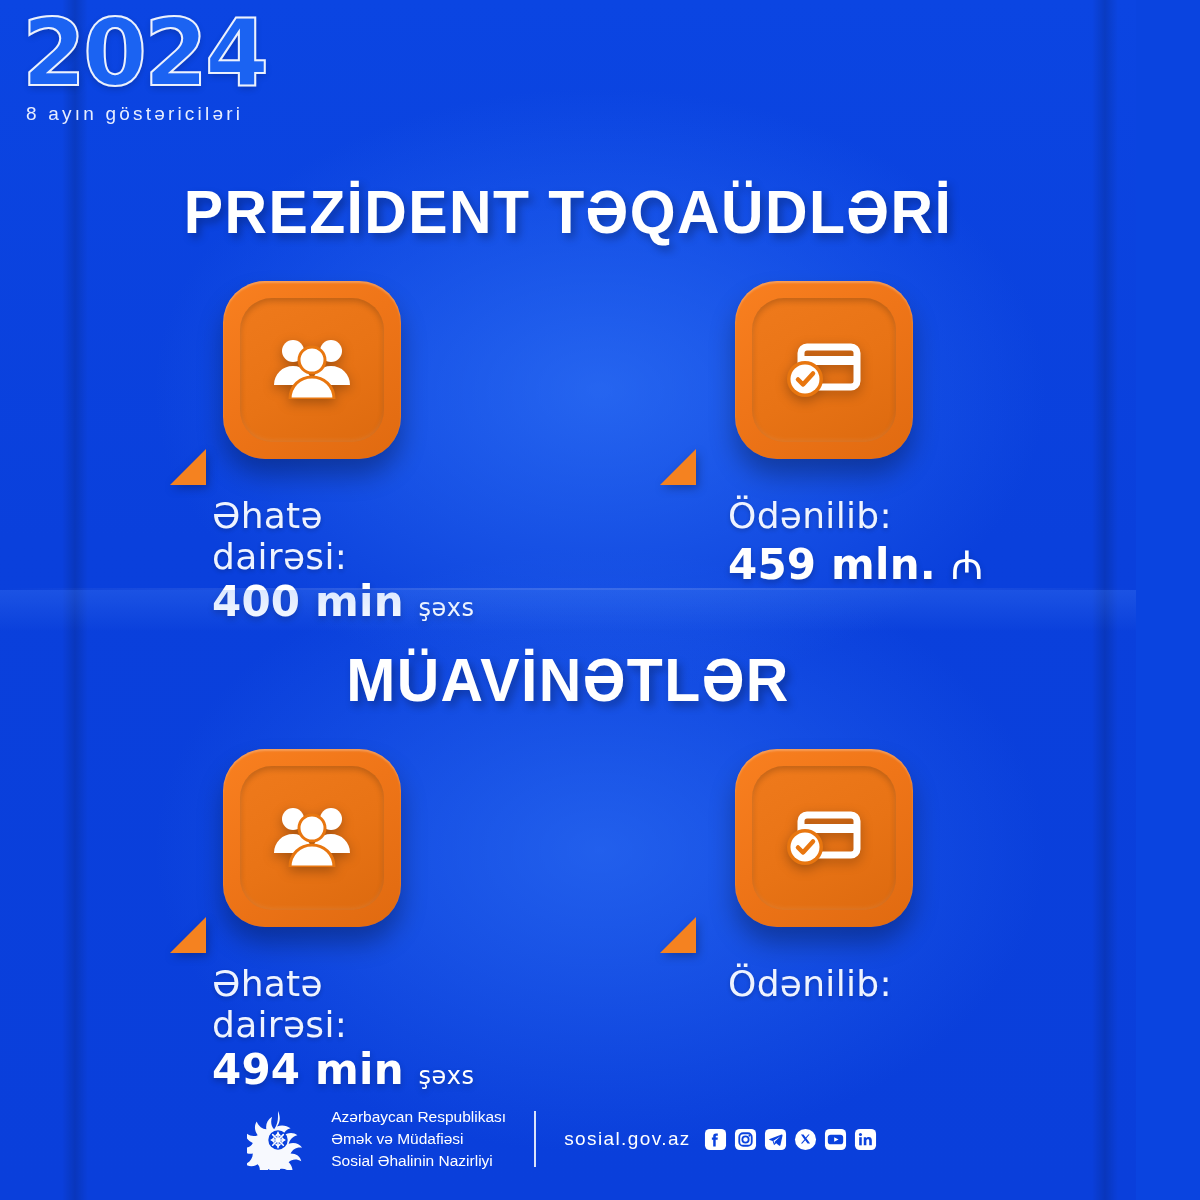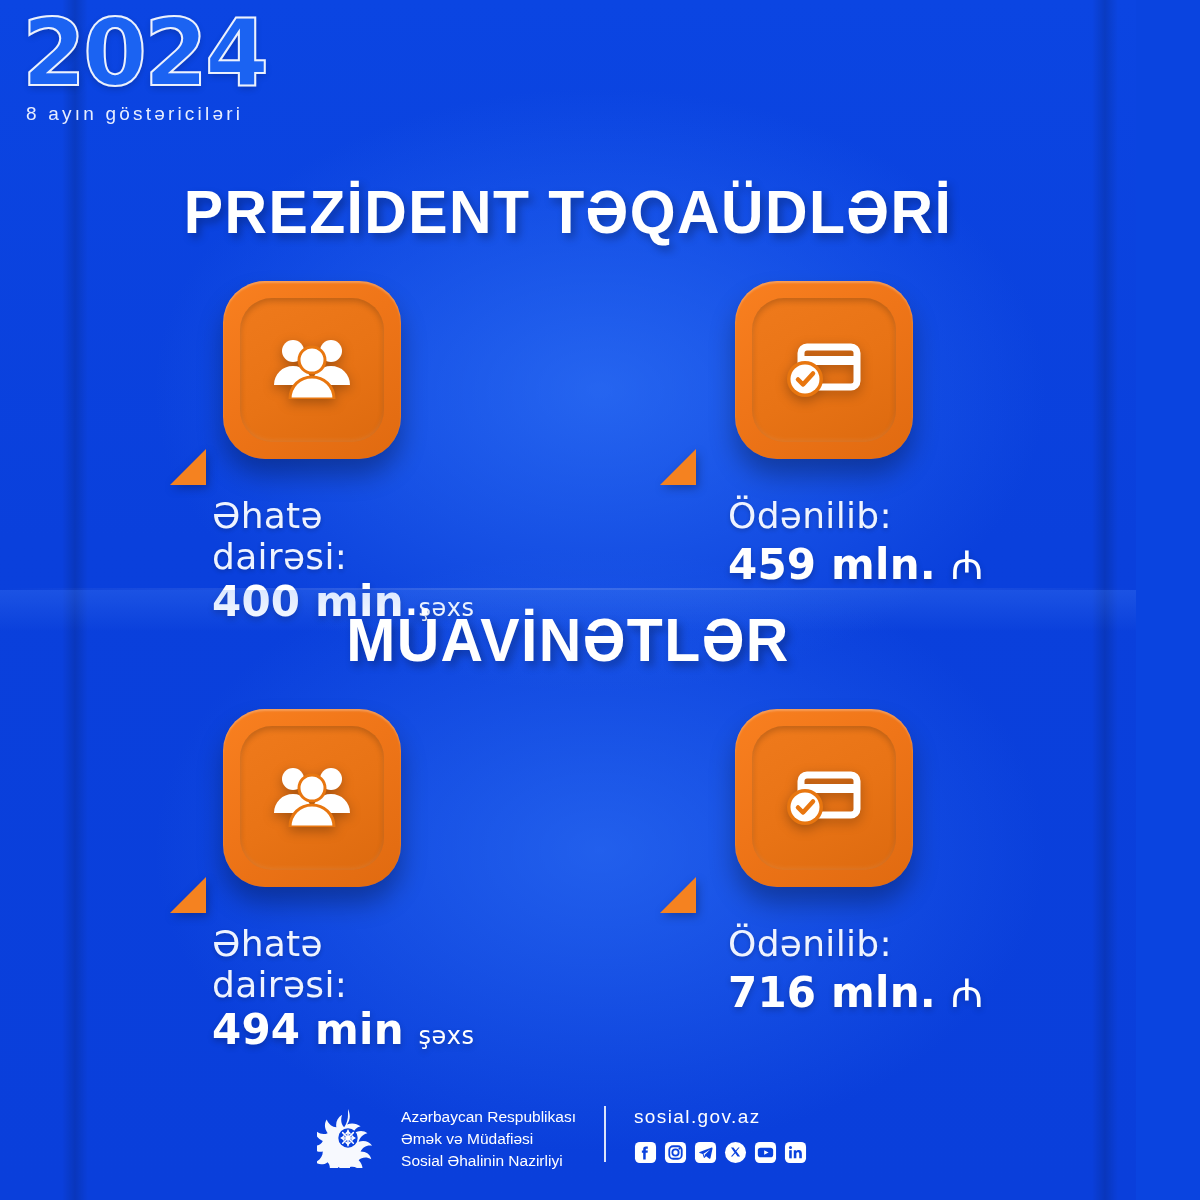--- a/index.html
+++ b/index.html
@@ -123,26 +123,26 @@
     white-space:nowrap;
     font-family:"DejaVu Sans", sans-serif;
     text-shadow:0 3px 6px rgba(0,0,0,0.22);
   }
   .val .unit { font-weight:400; font-size:24px; letter-spacing:0.5px; }
   .val .manat { font-weight:400; font-size:40px; }
 
   
   .footer {
     position:absolute; left:0; right:12px; bottom:28px;
-    display:flex; align-items:flex-start; justify-content:center; gap:22px;
+    display:flex; align-items:center; justify-content:center; gap:22px;
   }
   .f-logo { width:62px; height:62px; flex:0 0 auto; }
   .f-text { color:#ffffff; font-size:15.5px; line-height:1.42; font-weight:400; }
   .f-div { width:2px; height:56px; background:rgba(255,255,255,0.85); margin:0 6px; }
-  .f-right { display:flex; flex-direction:column; gap:13px; }
+  .f-right { display:flex; flex-direction:row; gap:13px; }
   .f-url { color:#ffffff; font-size:19px; letter-spacing:1.4px; }
   .socials { display:flex; gap:7px; }
   .soc { width:23px; height:23px; display:block; }
 </style>
 </head>
 <body>
 
 <div class="canvas">
 
   <div class="band b1"></div>
@@ -195,21 +195,21 @@
           <div class="val"><span>459 mln.</span> <span class="manat">₼</span></div>
         </div>
       </div>
 
     </div>
   </div>
 
   <div class="hband top-div"></div>
   <div class="lightblock"></div>
 
-  <div class="section" style="top:604px;">
+  <div class="section" style="top:644px;">
     <div class="sec-title">MÜAVİNƏTLƏR</div>
     <div class="cards">
 
       <div class="card left">
         <div class="tile">
           <span>
             <svg width="80" height="62" viewBox="0 0 80 62" fill="#ffffff">
               <circle cx="21" cy="14" r="11"></circle>
               <path d="M2 48c0-11 8.5-19 19-19s19 8 19 19z"></path>
               <circle cx="59" cy="14" r="11"></circle>
@@ -234,21 +234,20 @@
               <rect x="16" y="19" width="56" height="9" fill="#ffffff"></rect>
               <circle cx="20" cy="42" r="18" fill="#e8760f"></circle>
               <circle cx="20" cy="42" r="14.5" fill="#ffffff"></circle>
               <path d="M13 42.5l5 5 10-11" stroke="#e8760f" stroke-width="4.5" stroke-linecap="round" stroke-linejoin="round"></path>
             </svg>
           </span>
         </div>
         <div class="corner-tri"></div>
         <div class="labels">
           <div class="lbl">Ödənilib:</div>
-          <div class="val"><span>716 mln.</span> <span class="manat">₼</span></div>
         </div>
       </div>
 
     </div>
   </div>
 
   <div class="footer">
 
     <span class="f-logo">
       <svg viewBox="0 0 64 64" width="62" height="62" fill="#ffffff">

